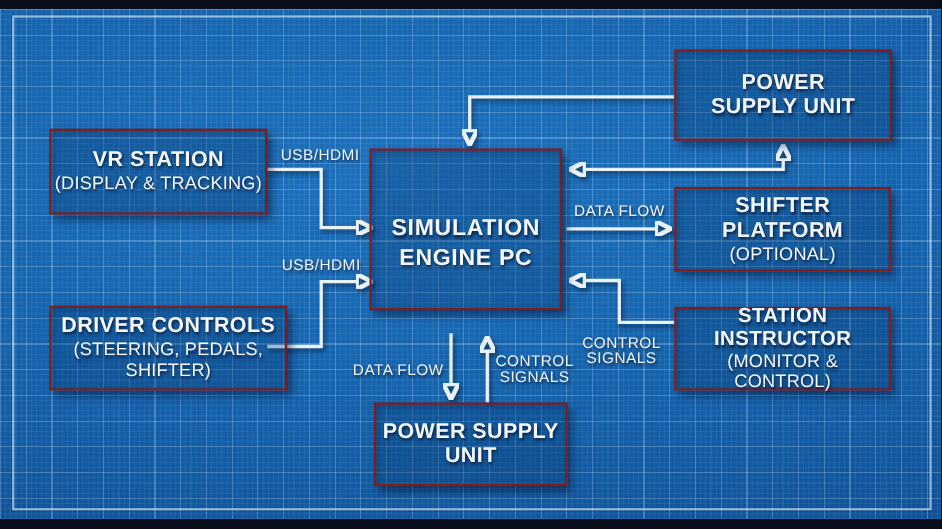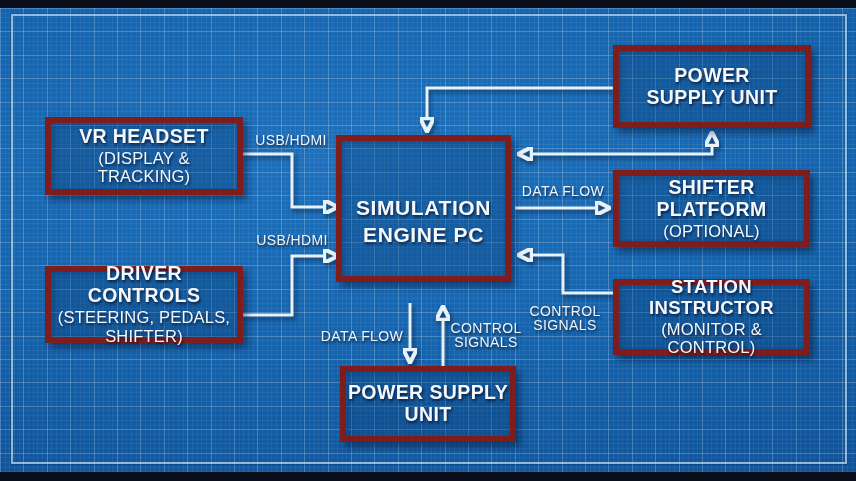--- a/index.html
+++ b/index.html
@@ -25,21 +25,21 @@
       radial-gradient(ellipse 120% 90% at 42% 32%, #1e71bd 0%, #1563ac 48%, #0f4e92 100%);
   }
   .frame{
     position:absolute;left:11px;top:14px;right:9px;bottom:17px;
     border:2px solid rgba(214,233,248,0.65);
     box-shadow:0 0 0 1px rgba(0,25,60,0.25);
   }
   
   .box{
     position:absolute;
-    border:6px solid #7f1d1d;
+    border:2px solid #7f1d1d;
     background:rgba(9,58,112,0.30);
     box-shadow:4px 5px 7px rgba(0,14,40,0.45), inset 2px 2px 6px rgba(0,20,55,0.25);
     display:flex;flex-direction:column;align-items:center;justify-content:center;
     box-sizing:border-box;
     text-align:center;
     color:#f4f8fd;
     text-shadow:1px 2px 3px rgba(0,8,30,0.75);
     line-height:1.12;
   }
   .box .t{font-weight:700;font-size:19.5px;letter-spacing:0.4px;}
@@ -74,25 +74,25 @@
     <path d="M243,315 H292 V256 H325" marker-end="url(#ah)"></path>
     <path d="M613,88 H427 V119" marker-end="url(#ah)"></path>
     <path d="M531,154 H712 V145" marker-start="url(#ah)" marker-end="url(#ah)"></path>
     <path d="M515,208 H597" marker-end="url(#ah)"></path>
     <path d="M613,293 H563 V255 H531" marker-end="url(#ah)"></path>
     <path d="M410,303 V350" marker-end="url(#ah)"></path>
     <path d="M443,366 V319" marker-end="url(#ah)"></path>
   </svg>
 
   <div class="box" style="left:45px;top:117px;width:198px;height:78px">
-    <span class="t">VR HEADSET</span>
+    <span class="t">VR STATION</span>
     <span class="s">(DISPLAY &amp; TRACKING)</span>
   </div>
 
-  <div class="box" style="left:45px;top:266px;width:198px;height:77px">
+  <div class="box" style="left:45px;top:278px;width:216px;height:77px">
     <span class="t">DRIVER CONTROLS</span>
     <span class="s">(STEERING, PEDALS,</span>
     <span class="s">SHIFTER)</span>
   </div>
 
   <div class="box sim" style="left:336px;top:135px;width:175px;height:147px;padding-top:26px">
     <span class="t">SIMULATION</span>
     <span class="t">ENGINE PC</span>
   </div>
 

